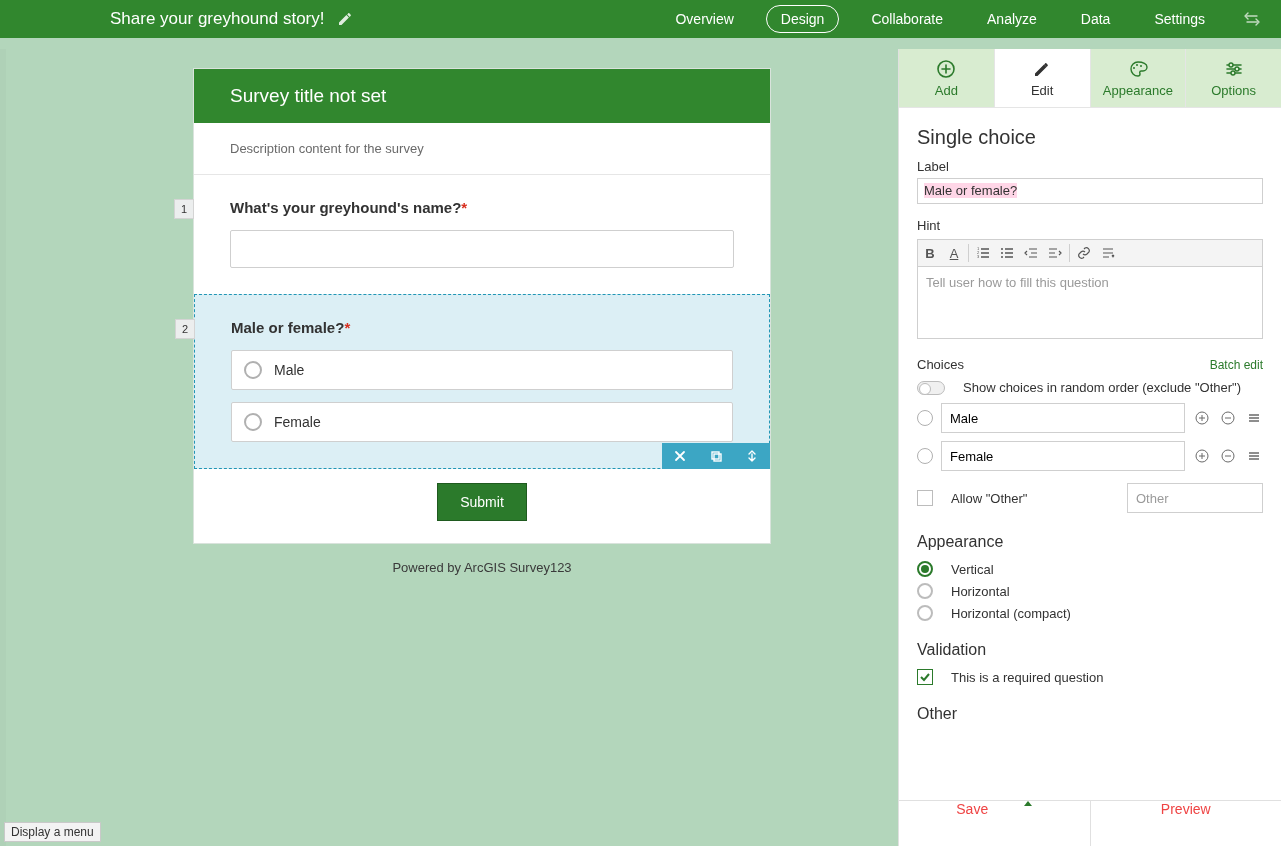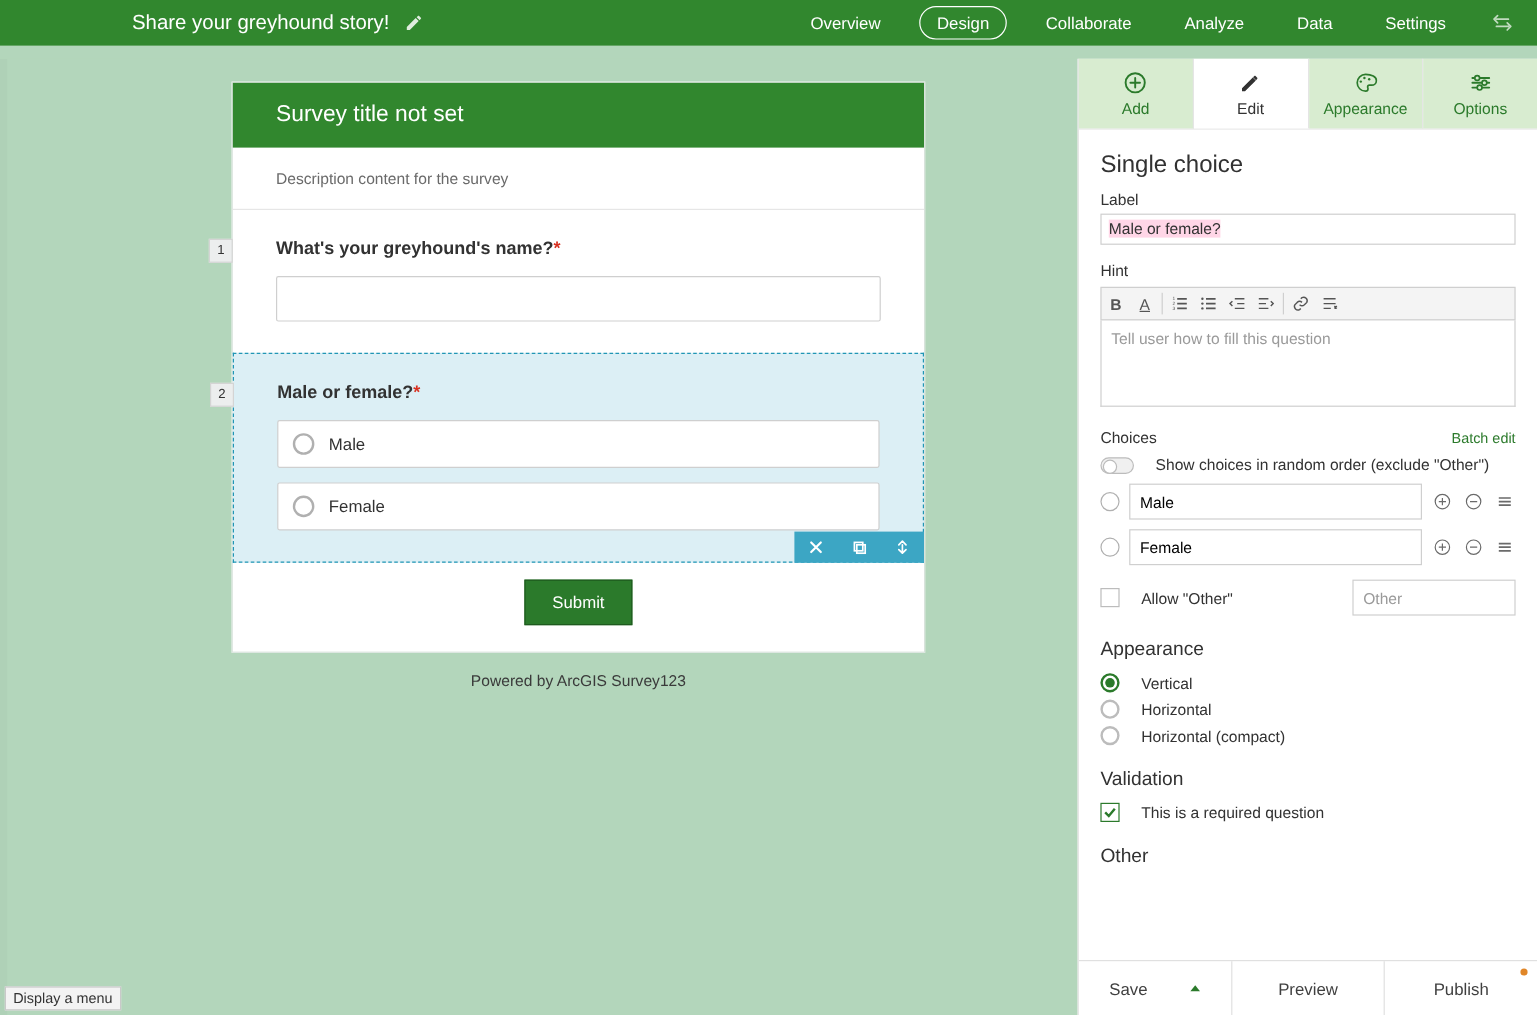--- a/index.html
+++ b/index.html
@@ -377,24 +377,24 @@
   }
   
   .sp-footer {
     display: flex;
     border-top: 1px solid #e0e0e0;
     height: 46px;
   }
   .sp-footer .fbtn {
     flex: 1;
     display: flex;
-    align-items: center;
+    align-items: flex-start;
     justify-content: center;
     gap: 8px;
-    color: #404040;
+    color: #ef4444;
     font-size: 14px;
     cursor: pointer;
     border-right: 1px solid #e0e0e0;
     position: relative;
   }
   .sp-footer .fbtn:last-child { border-right: none; }
   .sp-footer .caret-up {
     width: 0; height: 0;
     border-left: 4px solid transparent;
     border-right: 4px solid transparent;
@@ -680,20 +680,16 @@
   </div>
 
   <div class="sp-footer">
     <div class="fbtn">
       <span>Save</span>
       <span class="caret-up"></span>
     </div>
     <div class="fbtn">
       <span>Preview</span>
     </div>
-    <div class="fbtn">
-      <span>Publish</span>
-      <span class="publish-dot"></span>
-    </div>
   </div>
 </div>
 
 <div class="status-hint">Display a menu</div>
 
 </body></html>

